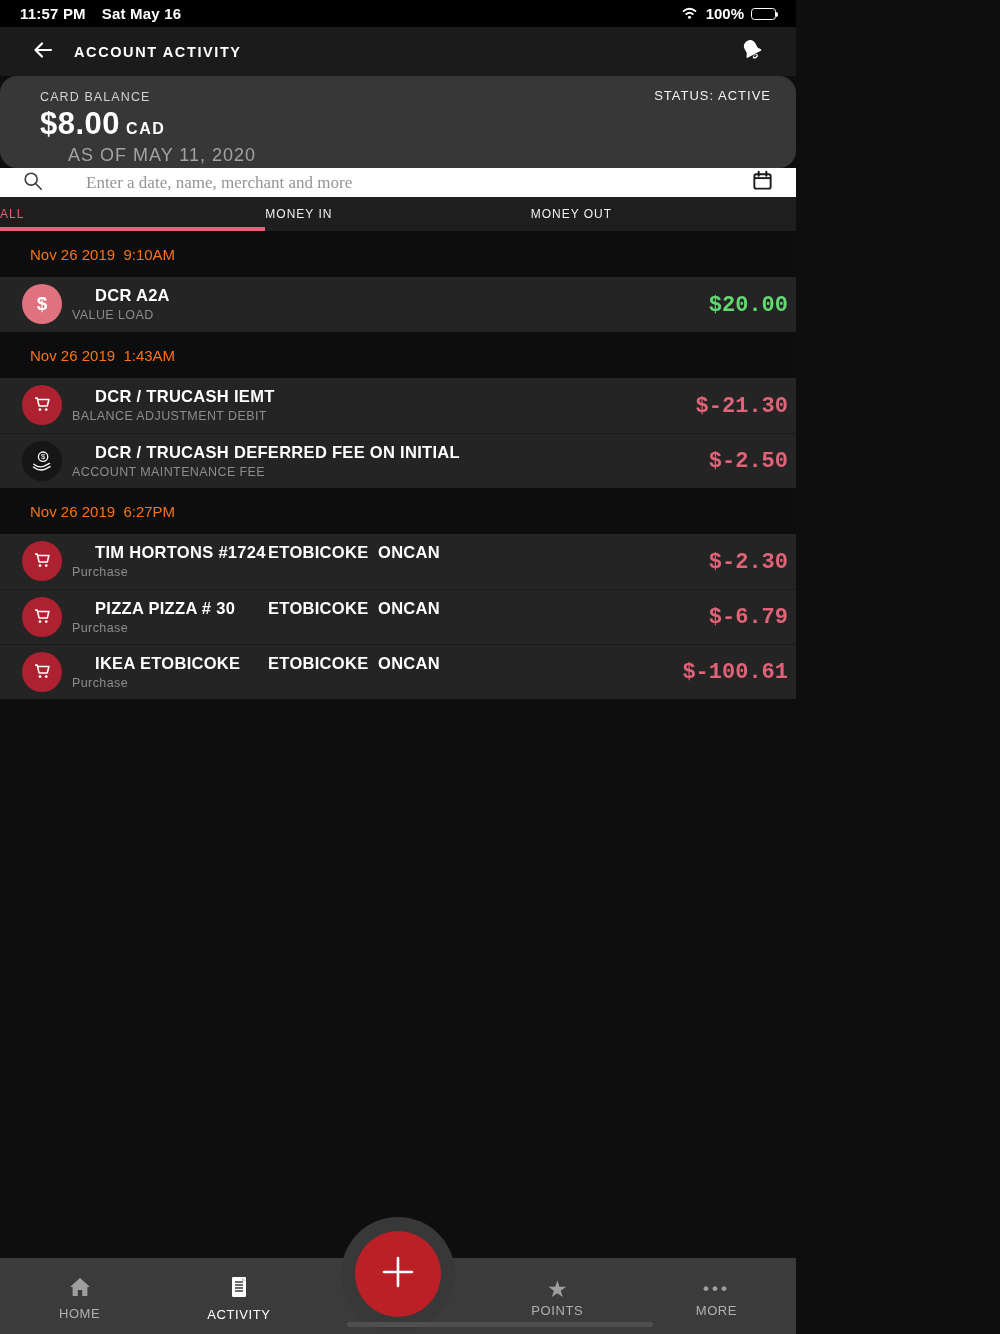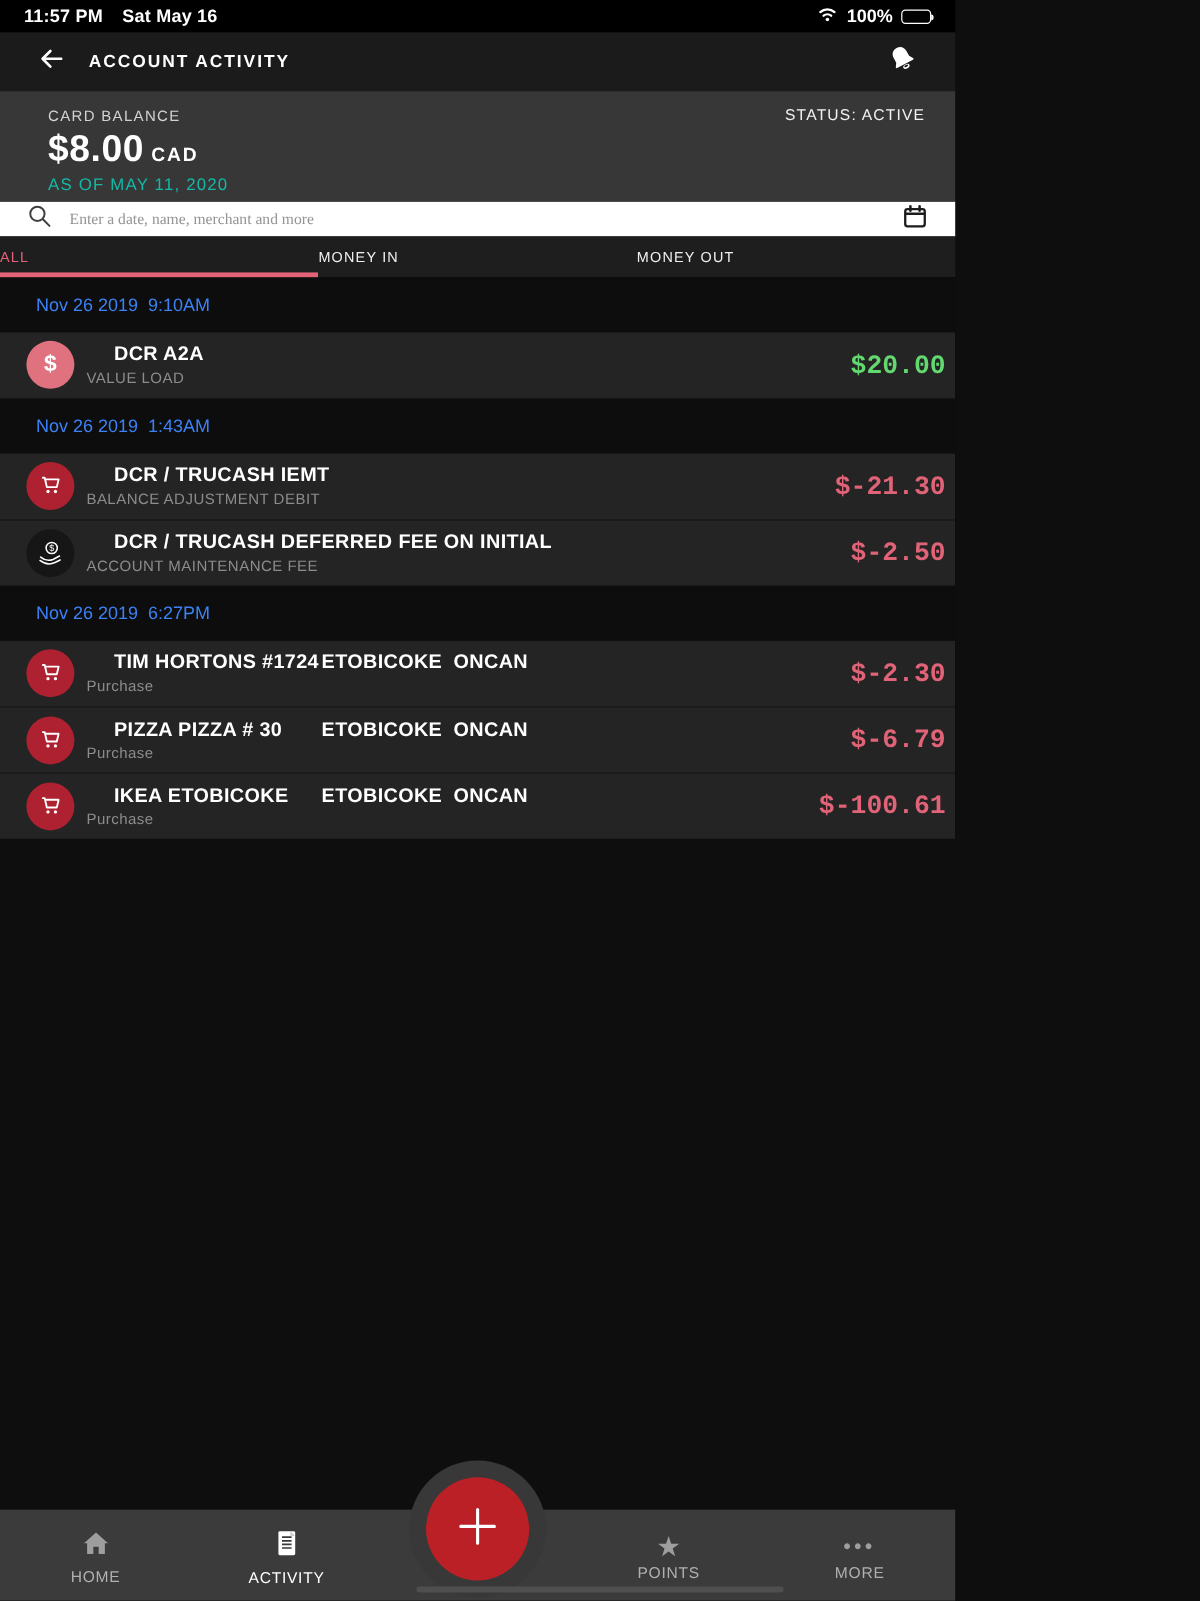--- a/index.html
+++ b/index.html
@@ -18,46 +18,46 @@
 
   
   .app-header { height:49px; background:#1b1b1b; display:flex; align-items:center; padding:0 26px; flex:0 0 auto; }
   .back-btn { width:34px; height:34px; display:flex; align-items:center; justify-content:center; cursor:pointer; }
   .hdr-title { color:#fff; font-size:14.5px; font-weight:700; letter-spacing:1.6px; margin-left:14px; }
   .hdr-spacer { flex:1; }
   .bell-btn { width:36px; height:36px; display:flex; align-items:center; justify-content:center; cursor:pointer; }
   .bell-btn svg { transform:rotate(-28deg); }
 
   
-  .balance-panel { height:92px; background:#373737; position:relative; padding:14px 0 0 40px; flex:0 0 auto; }
+  .balance-panel { height:92px; background:#373737; position:relative; padding:14px 0 0 40px; flex:0 0 auto;border-radius:17px; }
   .bal-label { color:#d2d2d2; font-size:12.5px; letter-spacing:1.1px; }
   .bal-line { margin-top:2px; color:#fff; }
   .bal-amount { font-size:31px; font-weight:700; letter-spacing:.5px; }
   .bal-currency { font-size:16px; font-weight:700; letter-spacing:1.5px; margin-left:6px; }
-  .bal-asof { margin-top:3px; color:#14b8a6; font-size:14px; letter-spacing:1px; }
+  .bal-asof { margin-top:3px; color:#a3a3a3; font-size:18px; letter-spacing:1px;margin-left:28px; }
   .bal-status { position:absolute; top:12px; right:25px; color:#f2f2f2; font-size:13px; letter-spacing:1px; }
 
   
   .search-bar { height:29px; background:#fff; display:flex; align-items:center; padding:0 22px; gap:14px; flex:0 0 auto; }
   .search-input { flex:1; border:none; outline:none; font-family:"Liberation Serif", serif;
-                  font-size:13px; color:#3a3a3a; height:100%; background:transparent; }
+                  font-size:17px; color:#3a3a3a; height:100%; background:transparent;margin-left:28px; }
   .search-input::placeholder { color:#949494; }
   .cal-btn { display:flex; align-items:center; cursor:pointer; }
 
   
   .tabs { height:34px; background:#1e1e1e; display:flex; flex:0 0 auto; }
   .tab { flex:1; display:flex; align-items:center; color:#f0f0f0;
          font-size:12px; font-weight:400; letter-spacing:1px; position:relative; cursor:pointer; }
   .tab.active { color:#e06377; }
   .tab.active::after { content:""; position:absolute; left:0; right:0; bottom:0; height:4px; background:#e06377; }
 
   
   .list { flex:1; background:#0e0e0e; overflow:hidden; }
   .date-header { height:46px; background:#0d0d0d; display:flex; align-items:center; padding-left:30px;
-                 color:#3b82f6; font-size:15px; }
+                 color:#f97316; font-size:15px; }
   .date-header span { white-space:pre; }
   .row { height:55px; background:#242424; position:relative; cursor:pointer; }
   .row.sep { border-top:1px solid #1a1a1a; }
   .txn-icon { position:absolute; left:22px; top:7px; width:40px; height:40px; border-radius:50%;
               display:flex; align-items:center; justify-content:center; }
   .txn-icon.load { background:#e0717f; color:#fff; font-size:19px; font-weight:700; }
   .txn-icon.cart { background:#ae2130; }
   .txn-icon.fee  { background:#161616; }
   .txn-title { position:absolute; left:72px; top:9px; color:#fff; font-size:16.5px; font-weight:700; letter-spacing:.3px;margin-left:23px; }
   .txn-city  { position:absolute; left:268px; top:9px; color:#fff; font-size:16.5px; font-weight:700; letter-spacing:.3px; }

